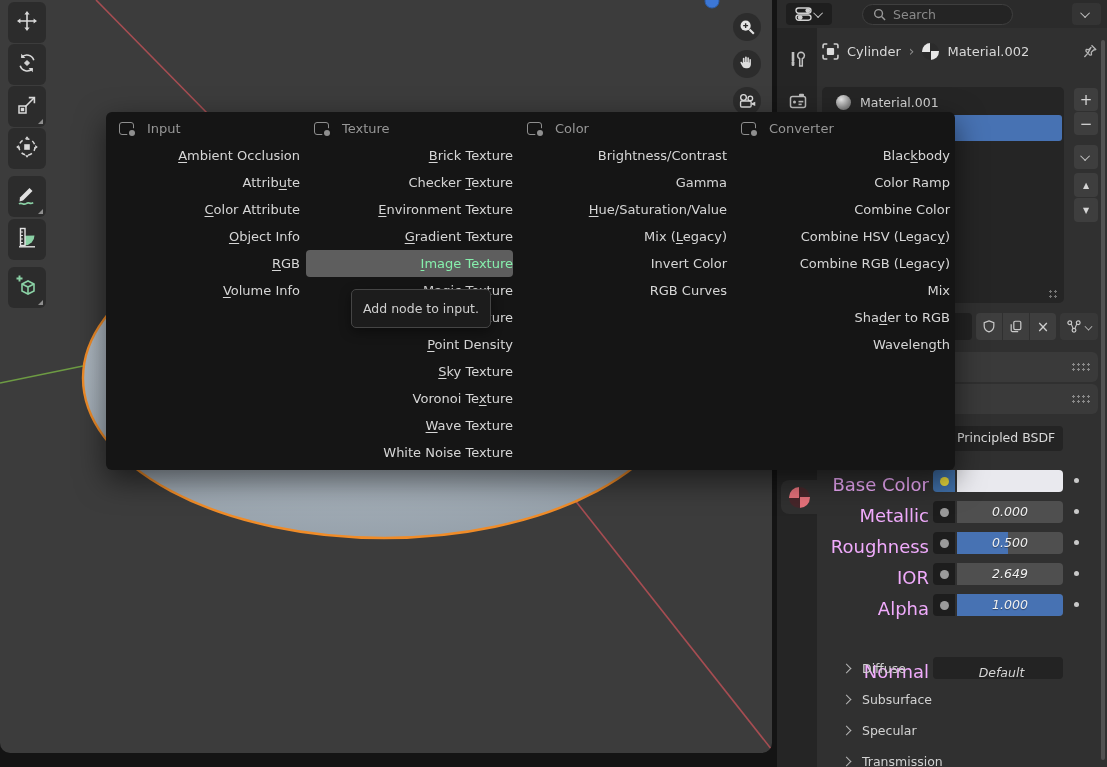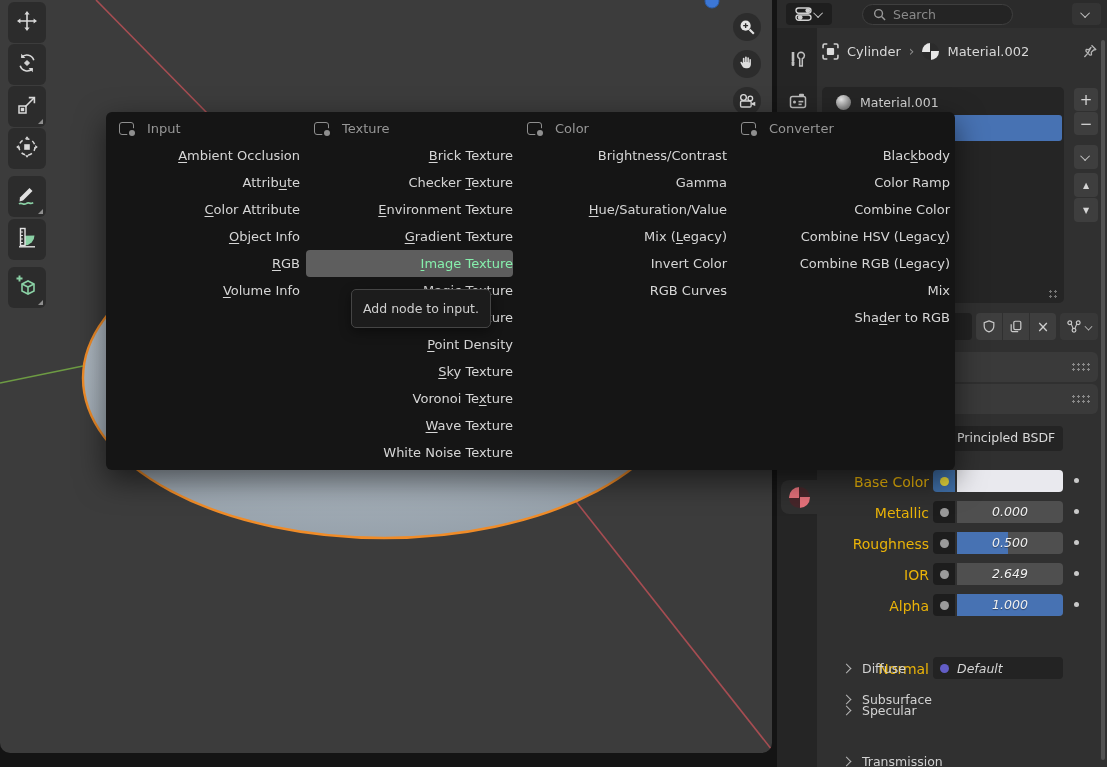--- a/index.html
+++ b/index.html
@@ -38,30 +38,30 @@
   .listgrip{position:absolute;right:6px;bottom:5px;width:10px;height:9px;background-image:radial-gradient(#777 1px,transparent 1.3px);background-size:5px 5px;}
   .sidecol-btn{position:absolute;left:297px;width:24px;background:#3e3e3e;border:none;border-radius:4px;color:#d5d5d5;display:flex;align-items:center;justify-content:center;padding:0;}
   .namefield{position:absolute;left:45px;top:285px;width:150px;height:27px;background:#232323;border-radius:4px;}
   .nr-btn{position:absolute;top:285px;width:26px;height:27px;background:#3e3e3e;border:none;display:flex;align-items:center;justify-content:center;color:#cfcfcf;}
   .nodedrop{position:absolute;left:283px;top:285px;width:38px;height:27px;background:#383838;border:none;border-radius:4px;display:flex;align-items:center;justify-content:center;gap:3px;}
   .panelbar{position:absolute;left:45px;width:276px;height:30px;background:#3a3a3a;border-radius:6px;}
   .grip{position:absolute;right:8px;top:10px;width:19px;height:9px;background-image:radial-gradient(#8a8a8a 1px,transparent 1.3px);background-size:5px 5px;}
   .shaderfield{position:absolute;left:109px;top:398px;width:177px;height:25px;background:#242424;border-radius:4px;overflow:hidden;}
   .shaderfield span{position:absolute;left:71px;top:4px;color:#d9d9d9;font-size:12.5px;white-space:nowrap;}
   .prow{position:absolute;left:0;width:330px;height:24px;}
-  .plabel{position:absolute;right:178px;top:4px;color:#eab308;font-size:14px;white-space:nowrap;margin-left:28px;}
+  .plabel{position:absolute;right:178px;top:4px;color:#f0abfc;font-size:18px;white-space:nowrap;margin-left:28px;}
   .socket{position:absolute;left:156px;top:0;width:22px;height:22px;background:#1d1d1d;border-radius:4px 0 0 4px;display:flex;align-items:center;justify-content:center;}
   .socket .dot{width:9px;height:9px;border-radius:50%;background:#9a9a9a;}
   .socket.linked{background:#3f6ea6;}
   .socket.linked .dot{background:#e8d83c;}
   .slider{position:absolute;left:180px;top:0;width:106px;height:22px;background:#4f4f4f;border-radius:0 4px 4px 0;overflow:hidden;}
   .slider .fill{position:absolute;left:0;top:0;bottom:0;background:#4772b3;}
   .slider .val{position:absolute;left:0;right:0;top:3px;text-align:center;color:#f0f0f0;font-size:12.5px;text-shadow:0 1px 1px rgba(0,0,0,.4);}
   .swatch{position:absolute;left:180px;top:0;width:106px;height:22px;background:#e9e9ee;border-radius:0 4px 4px 0;}
-  .vecfield{position:absolute;left:156px;top:0;width:130px;height:22px;background:#232323;border-radius:4px;display:flex;align-items:center;gap:8px;padding-left:7px;}
+  .vecfield{position:absolute;left:156px;top:0;width:130px;height:22px;background:#232323;border-radius:4px;display:flex;align-items:center;gap:8px;padding-left:7px;flex-direction:column;}
   .vecfield .dot{width:9px;height:9px;border-radius:50%;background:#625dc6;}
   .vecfield .vval{color:#d5d5d5;font-size:12.5px;}
   .deco{position:absolute;right:28px;top:8px;width:5px;height:5px;border-radius:50%;background:#c9c9c9;}
   .psection{position:absolute;left:0;width:330px;height:24px;display:flex;align-items:center;gap:12px;padding-left:66px;color:#d2d2d2;font-size:12.5px;}
   .psection .schev{width:7px;height:7px;border-right:1.6px solid #b5b5b5;border-top:1.6px solid #b5b5b5;transform:rotate(45deg);flex:none;}
   .scrollthumb{position:absolute;left:324px;top:12px;width:4px;height:720px;background:#515151;border-radius:2px;}
 
   
   .add-menu{position:absolute;left:106px;top:112px;width:849px;height:358px;background:#151515;border-radius:6px;box-shadow:0 10px 30px rgba(0,0,0,.55);z-index:10;display:flex;padding:2px 0 0 4px;}
   .menu-col{flex:none;text-align:right;}
@@ -365,21 +365,21 @@
         </div>
       <div id="bsdf-sections">
           <div class="psection" style="top: 628px;">
             <span class="schev"></span>
             <span>Diffuse</span>
           </div>
           <div class="psection" style="top: 659px;">
             <span class="schev"></span>
             <span>Subsurface</span>
           </div>
-          <div class="psection" style="top: 670px;">
+          <div class="psection" style="top: 690px;">
             <span class="schev"></span>
             <span>Specular</span>
           </div>
           <div class="psection" style="top: 721px;">
             <span class="schev"></span>
             <span>Transmission</span>
           </div>
         </div>
 
       <div class="scrollthumb"></div>
@@ -434,17 +434,18 @@
           <span class="node-ic"></span>
           <span>Converter</span>
         </div>
         <div class="menu-item">Blac<u>k</u>body</div>
         <div class="menu-item">Color Ramp</div>
         <div class="menu-item">Combine Color</div>
         <div class="menu-item">Combine HSV (Legac<u>y</u>)</div>
         <div class="menu-item">Combine RGB (Legacy)</div>
         <div class="menu-item">Mix</div>
         <div class="menu-item">Sha<u>d</u>er to RGB</div>
+        <div class="menu-item">Wavelength</div>
       </div>
     </div>
   <div class="tooltip">Add node to input.</div>
 
 </div>
 
 </body></html>

